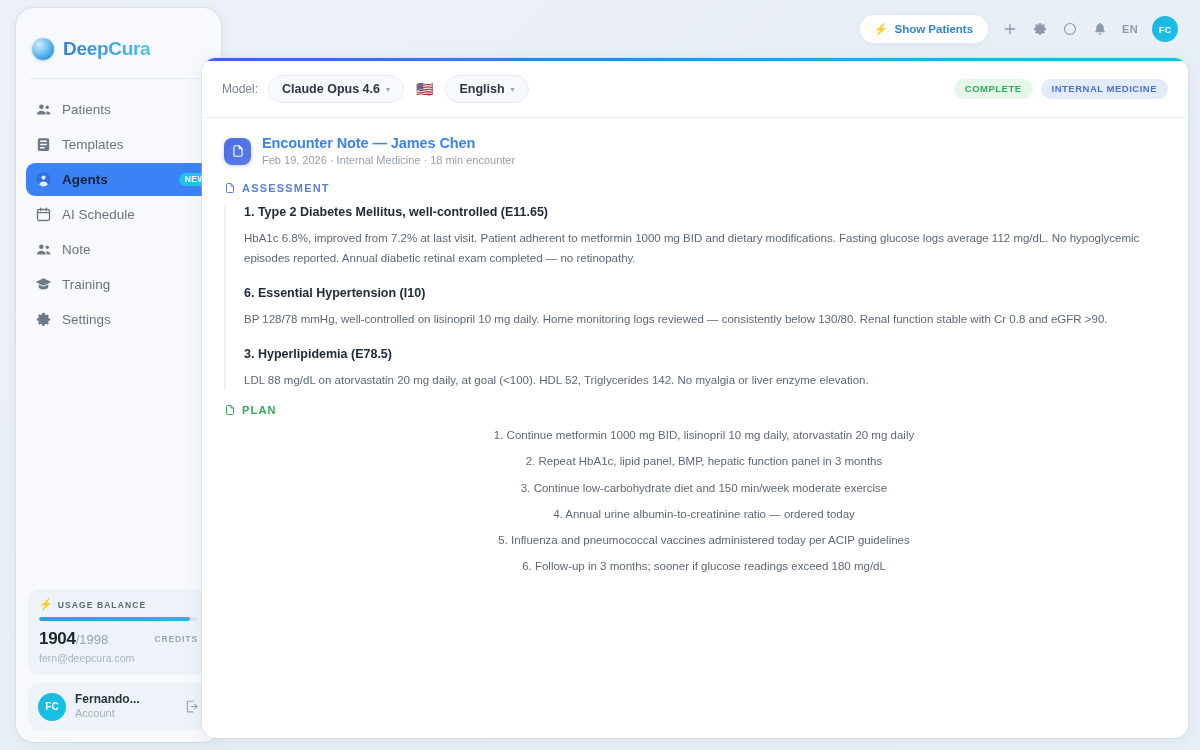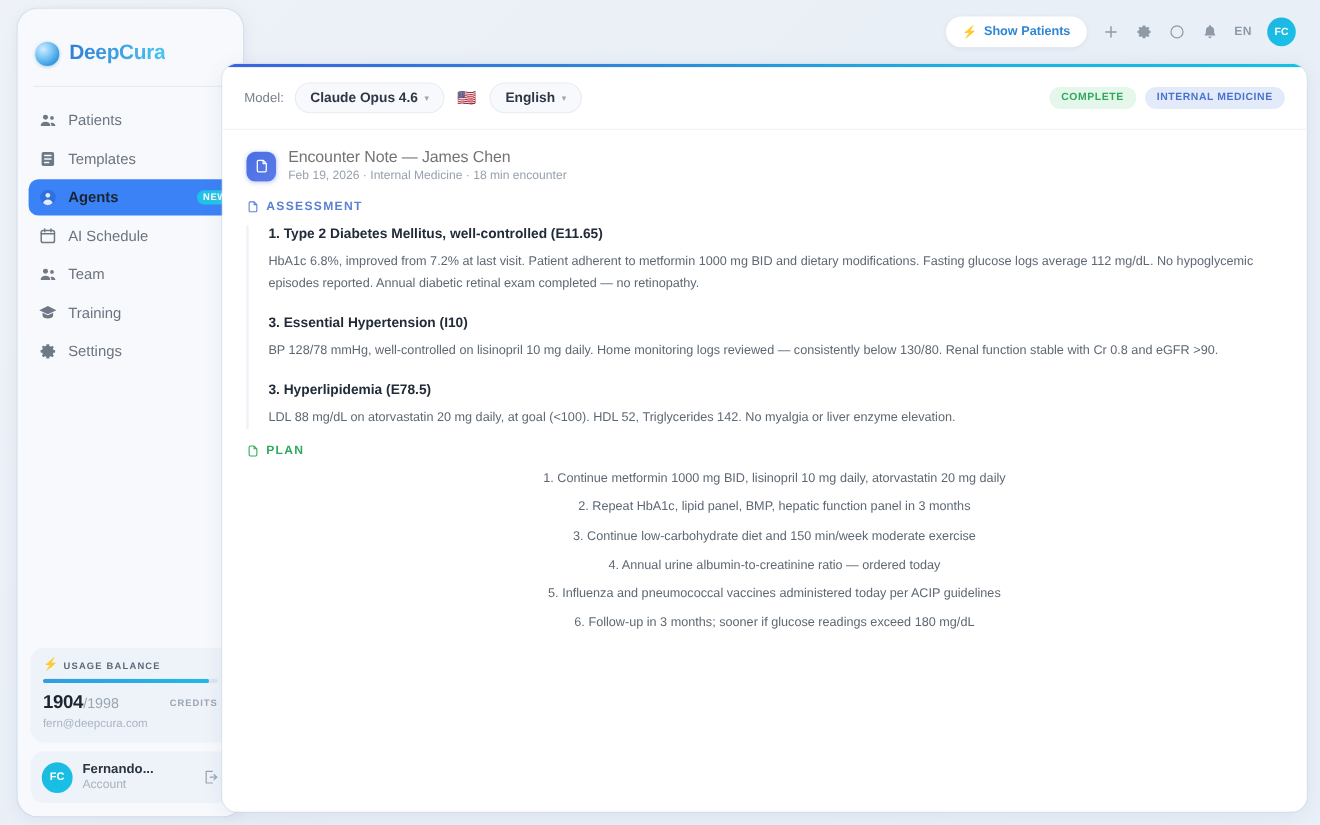--- a/index.html
+++ b/index.html
@@ -151,21 +151,21 @@
   
   .note { padding: 16px 22px 0 22px; }
   .note-head { display: flex; align-items: center; gap: 11px; margin-bottom: 14px; }
   .doc-tile {
     width: 27px; height: 27px; border-radius: 8px; flex: none;
     background: linear-gradient(135deg,#4a6fe3,#5b7ae8);
     display: flex; align-items: center; justify-content: center;
     box-shadow: 0 1px 4px rgba(70,105,220,.3);
   }
   .doc-tile svg { width: 14px; height: 14px; display: block; color: #fff; }
-  .note-title { font-size: 14.5px; font-weight: 400; color: #737373; letter-spacing: -.1px; line-height: 1.3; }
+  .note-title { font-size: 14.5px; font-weight: 700; color: #3b82f6; letter-spacing: -.1px; line-height: 1.3; }
   .note-meta { font-size: 11px; color: #97a1ad; line-height: 1.4; }
 
   .sec-head {
     display: flex; align-items: center; gap: 6px;
     font-size: 11px; font-weight: 700; letter-spacing: 1.2px;
     margin-bottom: 11px;
   }
   .sec-head svg { width: 12px; height: 12px; display: block; }
   .sec-head.assessment { color: #5b80d6; }
   .sec-head.plan { color: #2faa5c; }
@@ -238,21 +238,21 @@
 
     <div class="nav-item">
       <span class="nic">
           <svg viewBox="0 0 24 24" fill="currentColor">
             <circle cx="9" cy="8" r="3.2"></circle>
             <path d="M2.8 19c0-3.3 2.8-5.2 6.2-5.2s6.2 1.9 6.2 5.2z"></path>
             <circle cx="17.3" cy="8.8" r="2.4"></circle>
             <path d="M14.6 19h7.1c0-2.6-2.1-4.2-4.4-4.2-.7 0-1.4.15-2 .42.8.9 1.3 2.1 1.3 3.78z"></path>
           </svg>
         </span>
-      <span class="nav-label">Team</span>
+      <span class="nav-label">Note</span>
       <span class="chev">▾</span>
     </div>
 
     <div class="nav-item">
       <span class="nic">
           <svg viewBox="0 0 24 24" fill="currentColor">
             <path d="M12 3.2 23 8.4l-11 5.2L1 8.4z"></path>
             <path d="M5.2 11.6v4.1c0 1.9 3.1 3.4 6.8 3.4s6.8-1.5 6.8-3.4v-4.1L12 15z"></path>
           </svg>
         </span>
@@ -375,21 +375,21 @@
         </svg>
       <span>ASSESSMENT</span>
     </div>
 
     <div class="assess-block">
       <div class="dx-item">
         <div class="dx-title">1. Type 2 Diabetes Mellitus, well-controlled (E11.65)</div>
         <div class="dx-body">HbA1c 6.8%, improved from 7.2% at last visit. Patient adherent to metformin 1000 mg BID and dietary modifications. Fasting glucose logs average 112 mg/dL. No hypoglycemic episodes reported. Annual diabetic retinal exam completed — no retinopathy.</div>
       </div>
       <div class="dx-item">
-        <div class="dx-title">3. Essential Hypertension (I10)</div>
+        <div class="dx-title">6. Essential Hypertension (I10)</div>
         <div class="dx-body">BP 128/78 mmHg, well-controlled on lisinopril 10 mg daily. Home monitoring logs reviewed — consistently below 130/80. Renal function stable with Cr 0.8 and eGFR &gt;90.</div>
       </div>
       <div class="dx-item">
         <div class="dx-title">3. Hyperlipidemia (E78.5)</div>
         <div class="dx-body">LDL 88 mg/dL on atorvastatin 20 mg daily, at goal (&lt;100). HDL 52, Triglycerides 142. No myalgia or liver enzyme elevation.</div>
       </div>
     </div>
 
     <div class="sec-head plan">
       <svg viewBox="0 0 24 24" fill="none" stroke="currentColor" stroke-width="2" stroke-linejoin="round">

